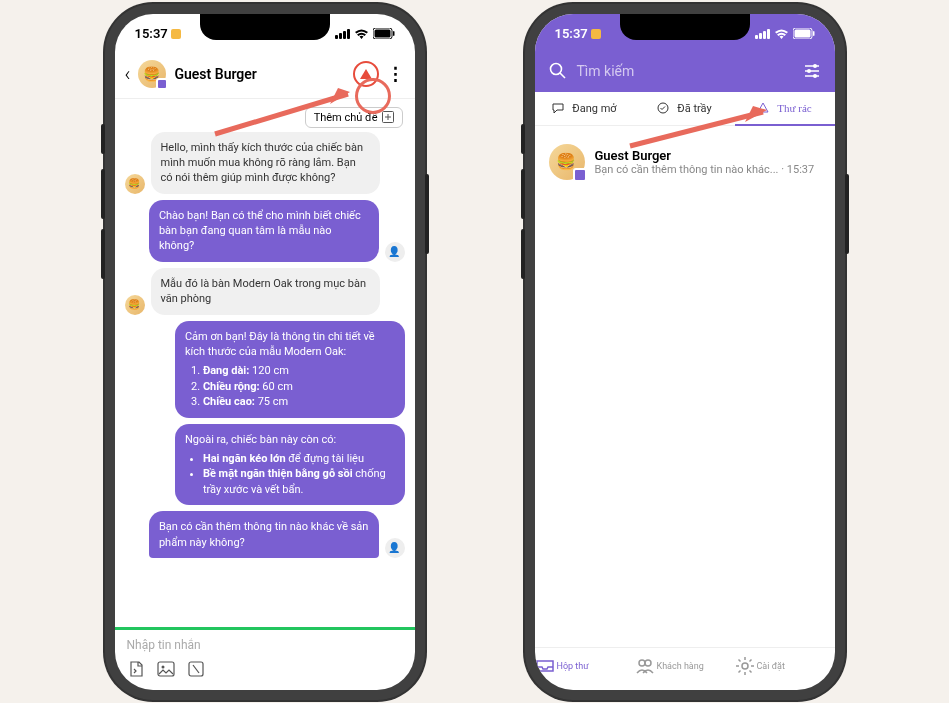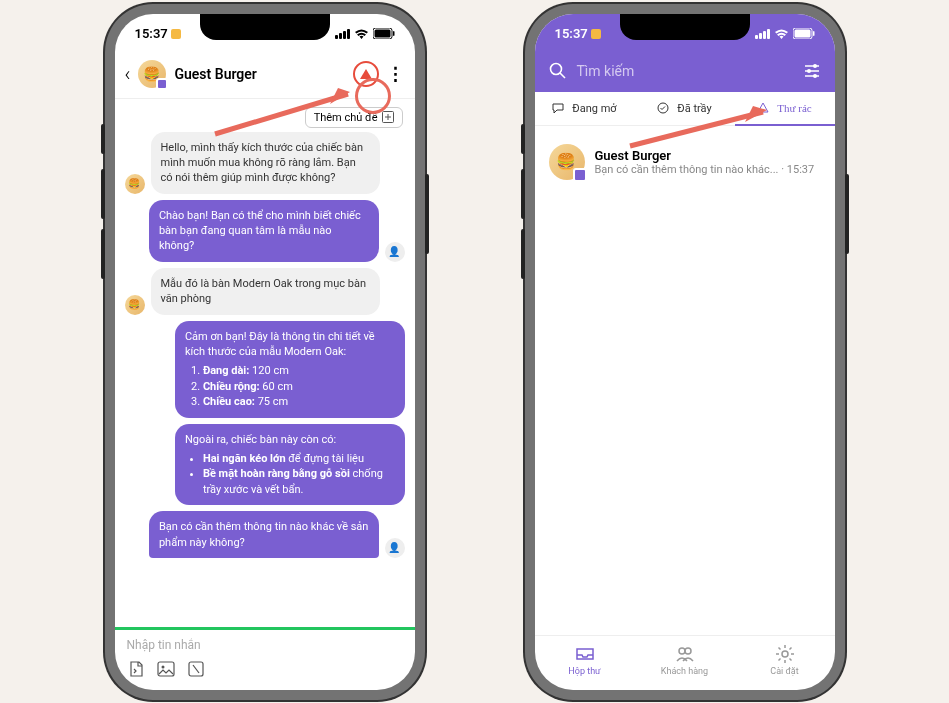--- a/index.html
+++ b/index.html
@@ -10,21 +10,21 @@
     height: 703px;
     display: flex;
     justify-content: center;
     align-items: center;
     gap: 100px;
   }
 
   .phone {
     width: 320px;
     height: 696px;
-    background: #737373;
+    background: #404040;
     border-radius: 48px;
     position: relative;
     box-shadow: 0 0 0 2px #333;
     padding: 10px;
   }
   .phone-inner {
     width: 100%;
     height: 100%;
     background: #fff;
     border-radius: 38px;
@@ -230,21 +230,21 @@
 
   .bottom-nav {
     display: flex;
     border-top: 1px solid #eee;
     padding: 8px 0 14px;
     margin-top: auto;
   }
   .nav-item {
     flex: 1; text-align: center;
     font-size: 9px; color: #999;
-    display: flex; flex-direction: column; align-items: center; gap: 2px;
+    display: flex; flex-direction: row; align-items: center; gap: 2px;
   }
   .nav-item.active { color: #7a5fd1; }
   .nav-item svg { width: 20px; height: 20px; }
 
   
   .arrow {
     position: absolute;
     pointer-events: none;
     z-index: 100;
   }
@@ -341,21 +341,21 @@
             <li><b>Chiều rộng:</b><span> 60 cm</span></li>
             <li><b>Chiều cao:</b><span> 75 cm</span></li>
           </ol>
         </div>
       </div>
       <div class="msg-row right">
         <div class="msg-bubble msg-out">
           <span>Ngoài ra, chiếc bàn này còn có:</span>
           <ul>
             <li><b>Hai ngăn kéo lớn</b><span> để đựng tài liệu</span></li>
-            <li><b>Bề mặt hoàn ràng bằng gỗ sồi</b><span> chống trầy xước và vết bẩn.</span></li>
+            <li><b>Bề mặt ngăn thiện bằng gỗ sồi</b><span> chống trầy xước và vết bẩn.</span></li>
           </ul>
         </div>
       </div>
       <div class="msg-row right">
         <div class="msg-bubble msg-out" style="border-bottom-left-radius:4px;border-bottom-right-radius:4px;">Bạn có cần thêm thông tin nào khác về sản phẩm này không?</div>
         <div class="avatar-tiny agent">👤</div>
       </div>
     </div>
 
     <div class="chat-input-area">

